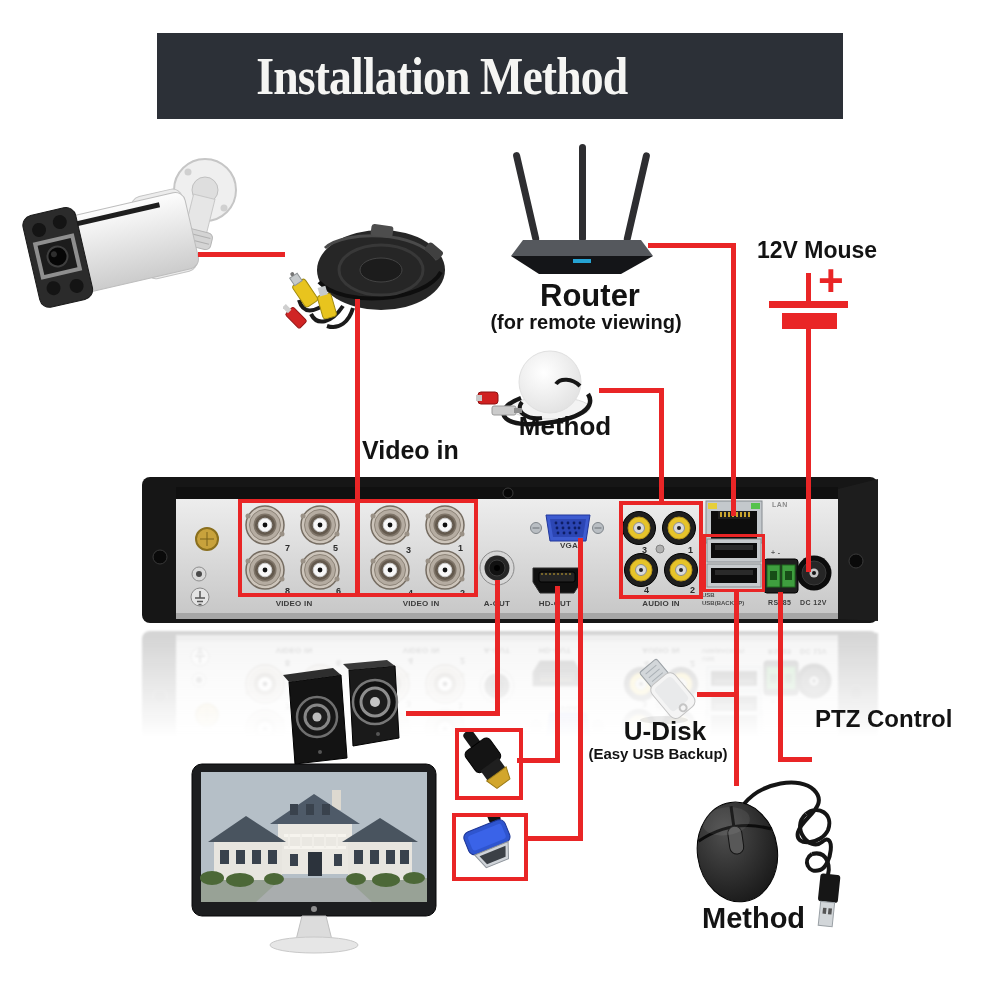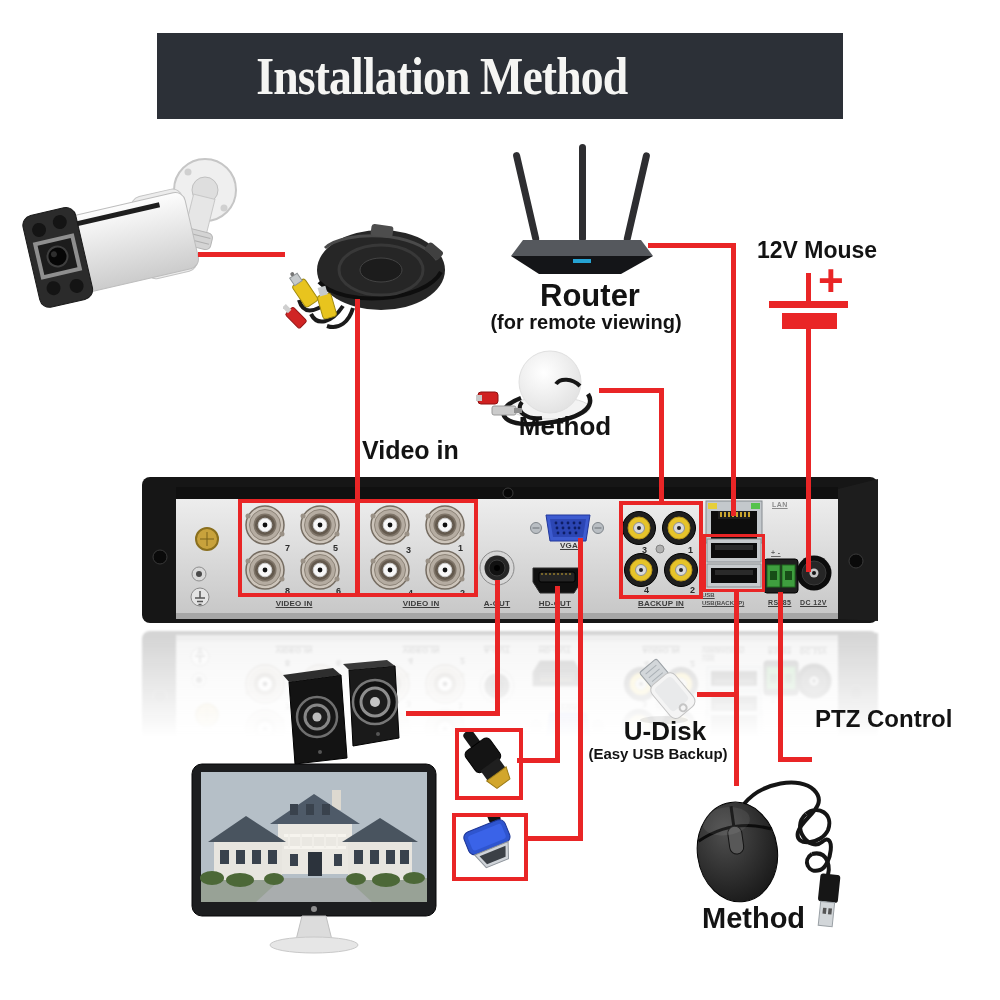--- a/index.html
+++ b/index.html
@@ -12,21 +12,21 @@
   .lbl{position:absolute;font-weight:700;color:#131313;z-index:20;white-space:nowrap;}
   .ctr{text-align:center;}
   .dev{position:absolute;z-index:5;}
   .rl{position:absolute;background:#e92526;z-index:30;}
   .rbox{position:absolute;border:4px solid #e92526;z-index:30;box-sizing:border-box;}
   .rbox.thin{border-width:3px;}
   .plus{position:absolute;color:#e92526;font-weight:700;font-size:44px;z-index:30;line-height:1;}
   .dvr-wrap{position:absolute;left:140px;top:461px;width:740px;height:153px;z-index:6;}
   .plate{position:absolute;background:#d8d5d1;border:1px solid #a19d97;box-sizing:border-box;}
   .plbl{position:absolute;font-size:8px;font-weight:700;color:#3c3c3c;letter-spacing:.2px;
-        white-space:nowrap;z-index:9;text-decoration:underline;}
+        white-space:nowrap;z-index:9;}
   .tiny{font-size:7px;color:#8a8a8a;letter-spacing:.4px;}
   .micro{font-size:6px;color:#4a4a4a;letter-spacing:0;}
   .num{position:absolute;font-size:9px;font-weight:700;color:#2b2b2b;z-index:9;}
   .psvg{position:absolute;z-index:8;}
   .reflection{top:616px;transform:scaleY(-1);opacity:.20;filter:blur(1.2px);
       -webkit-mask-image:linear-gradient(to top,rgba(0,0,0,.9) 5%,transparent 72%);
       mask-image:linear-gradient(to top,rgba(0,0,0,.9) 5%,transparent 72%);z-index:1;}
 </style>
 </head>
 <body>
@@ -315,21 +315,21 @@
           <circle r="16.5" fill="#1f1f1f" stroke="#000000"></circle>
           <circle r="11" fill="#e6c32a" stroke="#b8951a"></circle>
           <circle r="5.5" fill="#d9d9d9" stroke="#8f8f8f"></circle>
           <circle r="2" fill="#222222"></circle>
         </g>
     </svg>
     <span class="num" style="left:502px;top:72px">3</span>
     <span class="num" style="left:548px;top:72px">1</span>
     <span class="num" style="left:504px;top:112px">4</span>
     <span class="num" style="left:550px;top:112px">2</span>
-    <span class="plbl ctr" style="left:489px;top:126px;width:64px">BACKUP IN</span>
+    <span class="plbl ctr" style="left:489px;top:126px;width:64px">AUDIO IN</span>
 
     <svg class="psvg" style="left:564px;top:22px;width:62px;height:50px" viewBox="0 0 62 50">
       <rect x="2" y="6" width="56" height="42" fill="#c3c8cc" stroke="#868b90"></rect>
       <rect x="4" y="8" width="9" height="6" fill="#e6cf3a"></rect>
       <rect x="47" y="8" width="9" height="6" fill="#56c24c"></rect>
       <rect x="7" y="16" width="46" height="28" fill="#0d0d0d"></rect>
       <rect x="14" y="16" width="32" height="8" fill="#1d1d1d"></rect>
       <g fill="#caa52f">
           <rect x="16" y="17" width="2" height="5"></rect>
           <rect x="20" y="17" width="2" height="5"></rect>

